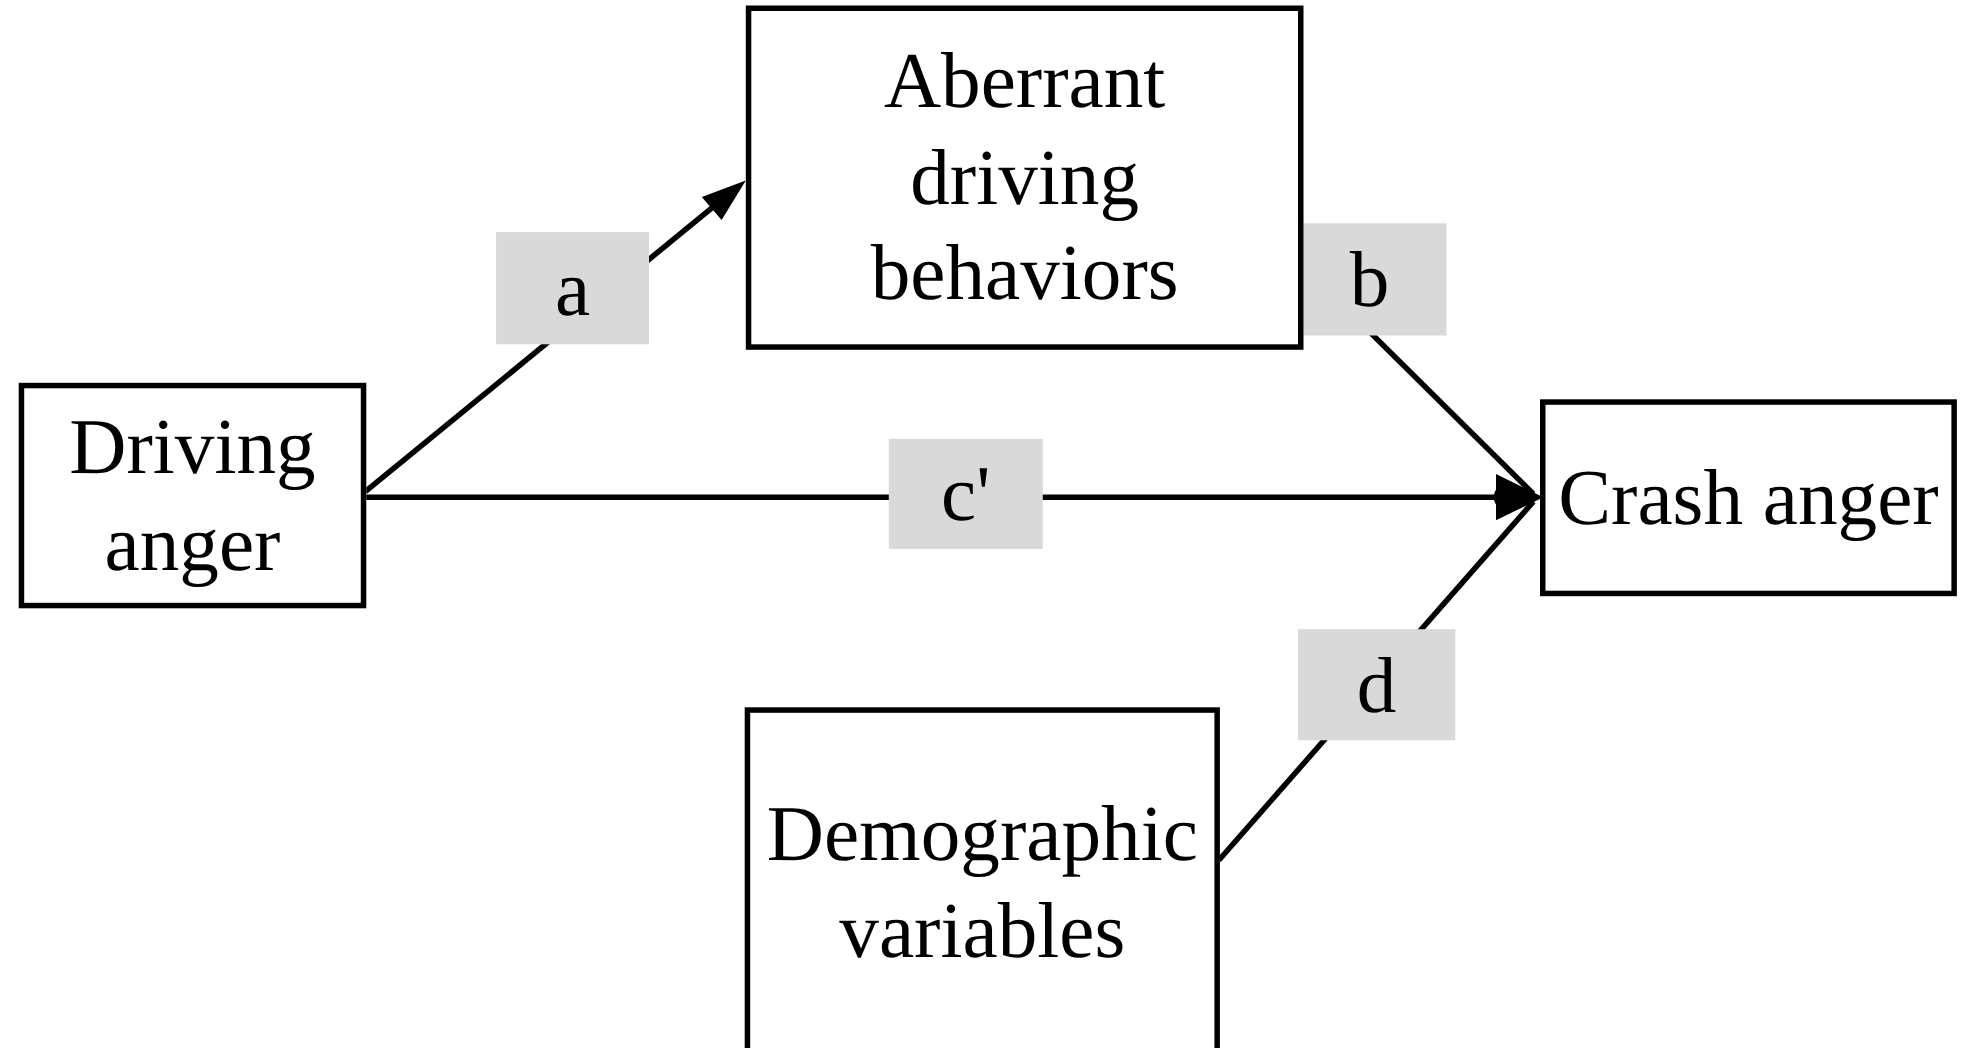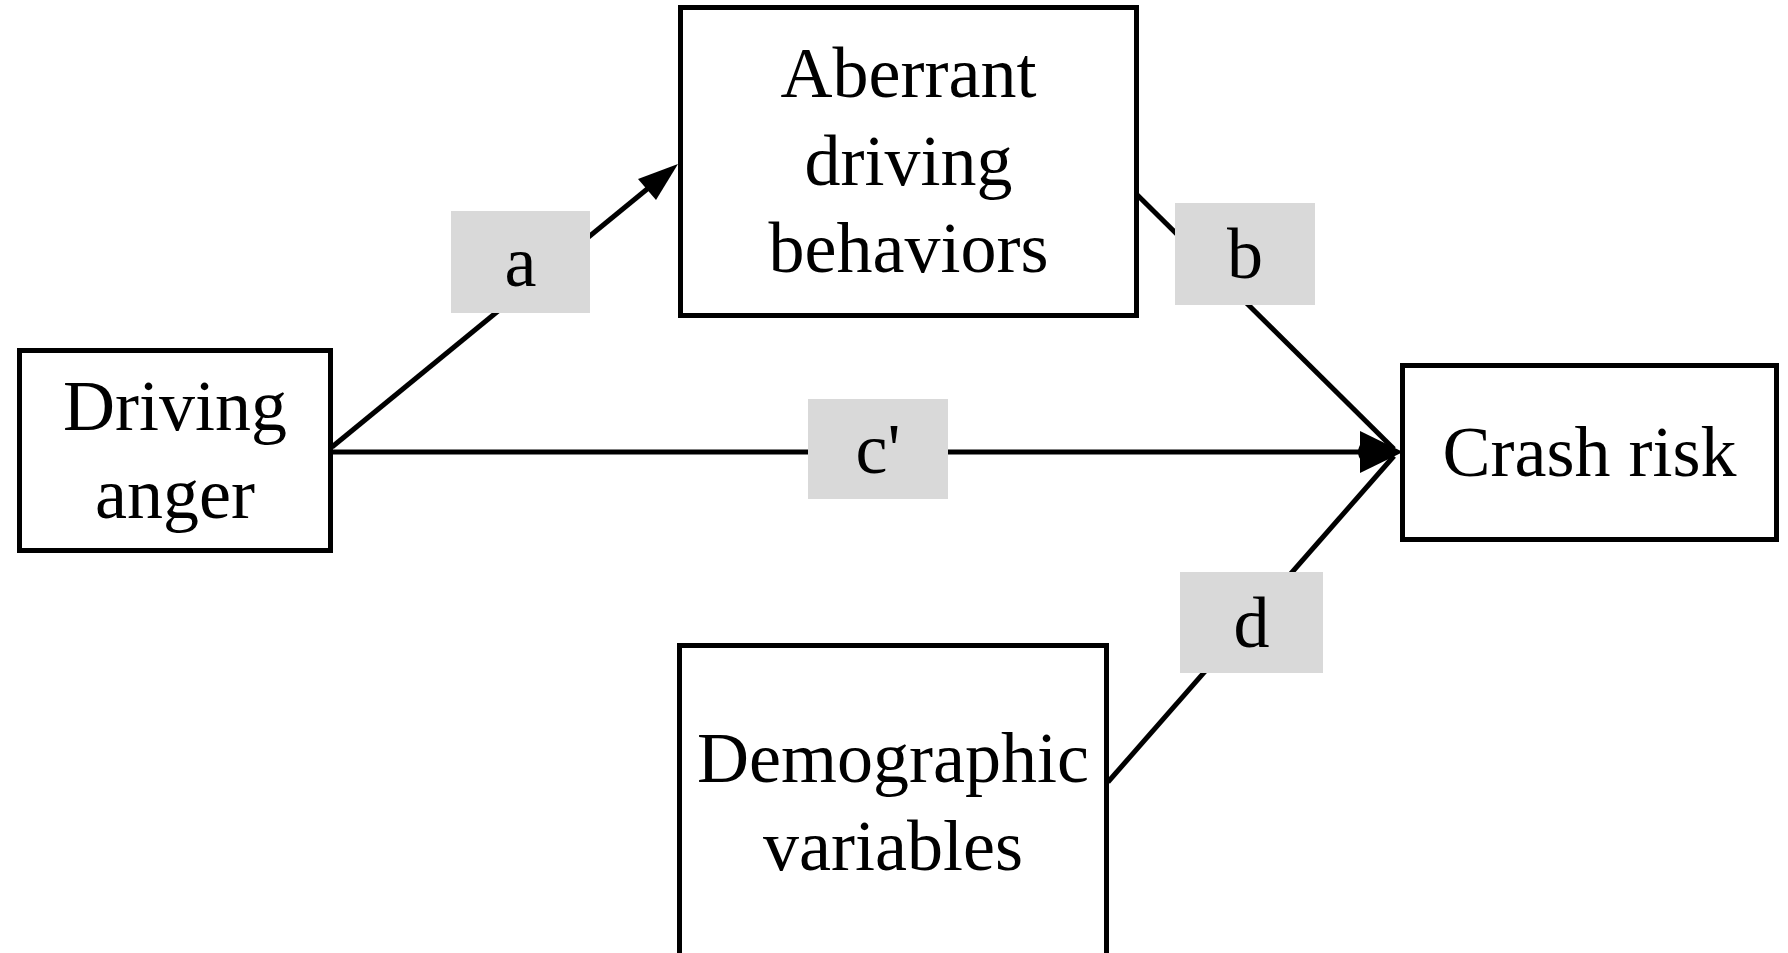--- a/index.html
+++ b/index.html
@@ -38,21 +38,21 @@
     border: 5px solid #000000;
     display: flex;
     align-items: center;
     justify-content: center;
     text-align: center;
     font-size: 72px;
     line-height: 1.22;
     white-space: pre-line;
   }
   .node-driving-anger   { left: 17px;   top: 348px; width: 316px; height: 205px; }
-  .node-aberrant        { left: 678px;  top: 5px;   width: 461px; height: 313px; }
+  .node-aberrant        { left: 678px;  top: 5px;   width: 507px; height: 313px; }
   .node-crash-risk      { left: 1400px; top: 363px; width: 379px; height: 179px; }
   .node-demographic     { left: 677px;  top: 630px; width: 432px; height: 319px; margin-top: 13px; }
   .path-label {
     position: absolute;
     box-sizing: border-box;
     background: #d9d9d9;
     display: flex;
     align-items: center;
     justify-content: center;
     text-align: center;
@@ -100,20 +100,20 @@
   <div class="node node-driving-anger">
     <span>Driving
 anger</span>
   </div>
   <div class="node node-aberrant">
     <span>Aberrant
 driving
 behaviors</span>
   </div>
   <div class="node node-crash-risk">
-    <span>Crash risk</span>
+    <span>Crash anger</span>
   </div>
   <div class="node node-demographic">
     <span>Demographic
 variables</span>
   </div>
 
 </div>
 
 </body></html>

